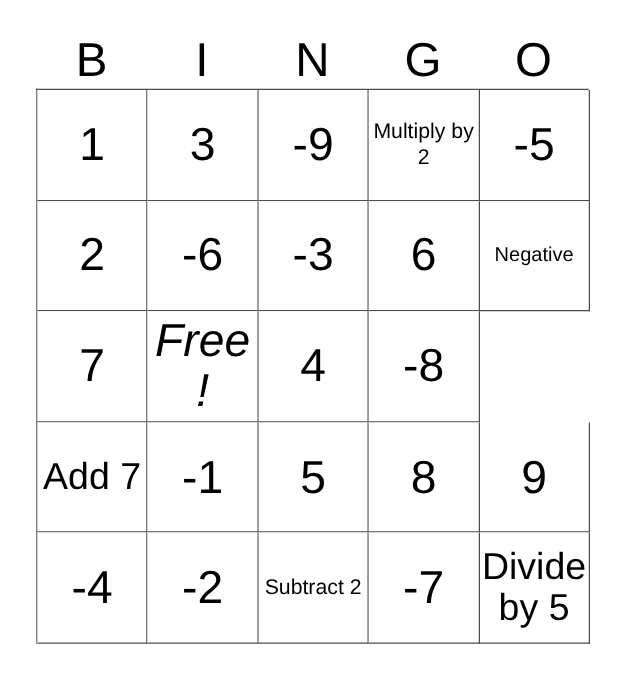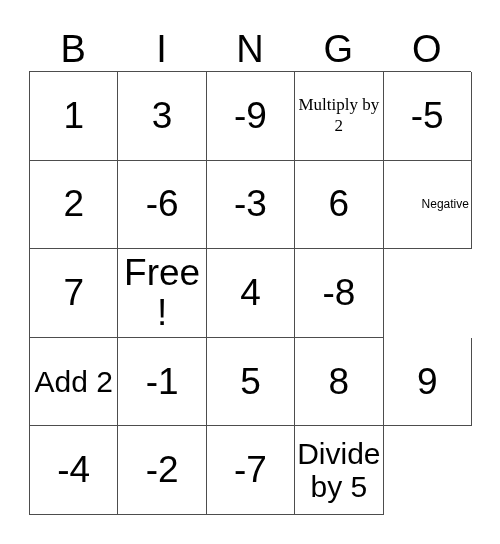--- a/index.html
+++ b/index.html
@@ -72,24 +72,24 @@
     display: block;
     width: 100%;
     padding: 0 2px;
     box-sizing: border-box;
     line-height: 1.08;
     word-wrap: break-word;
   }
 
   
   .sz-num   { font-size: 37px; }
-  .sz-free  { font-size: 37px; }
+  .sz-free  { font-size: 37px; font-style: italic; }
   .sz-big   { font-size: 30px; line-height: 1.12; }
-  .sz-small { font-size: 17px; line-height: 1.2; font-family: Liberation Serif, serif; }
-  .sz-tiny  { font-size: 12px; line-height: 1.2; text-align: right; }
+  .sz-small { font-size: 17px; line-height: 1.2; }
+  .sz-tiny  { font-size: 16px; line-height: 1.2; }
 </style>
 </head>
 <body>
 
 <div id="bingo-card">
 
   <div class="header-row">
     <div class="header-cell">B</div>
     <div class="header-cell">I</div>
     <div class="header-cell">N</div>
@@ -145,21 +145,21 @@
       <div class="cell">
           <span class="cell-text sz-num">4</span>
         </div>
       <div class="cell">
           <span class="cell-text sz-num">-8</span>
         </div>
     </div>
 
     <div class="grid-row">
       <div class="cell">
-          <span class="cell-text sz-big">Add 2</span>
+          <span class="cell-text sz-big">Add 7</span>
         </div>
       <div class="cell">
           <span class="cell-text sz-num">-1</span>
         </div>
       <div class="cell">
           <span class="cell-text sz-num">5</span>
         </div>
       <div class="cell">
           <span class="cell-text sz-num">8</span>
         </div>
@@ -169,20 +169,23 @@
     </div>
 
     <div class="grid-row">
       <div class="cell">
           <span class="cell-text sz-num">-4</span>
         </div>
       <div class="cell">
           <span class="cell-text sz-num">-2</span>
         </div>
       <div class="cell">
+          <span class="cell-text sz-small">Subtract 2</span>
+        </div>
+      <div class="cell">
           <span class="cell-text sz-num">-7</span>
         </div>
       <div class="cell">
           <span class="cell-text sz-big">Divide by 5</span>
         </div>
     </div>
 
   </div>
 </div>
 

